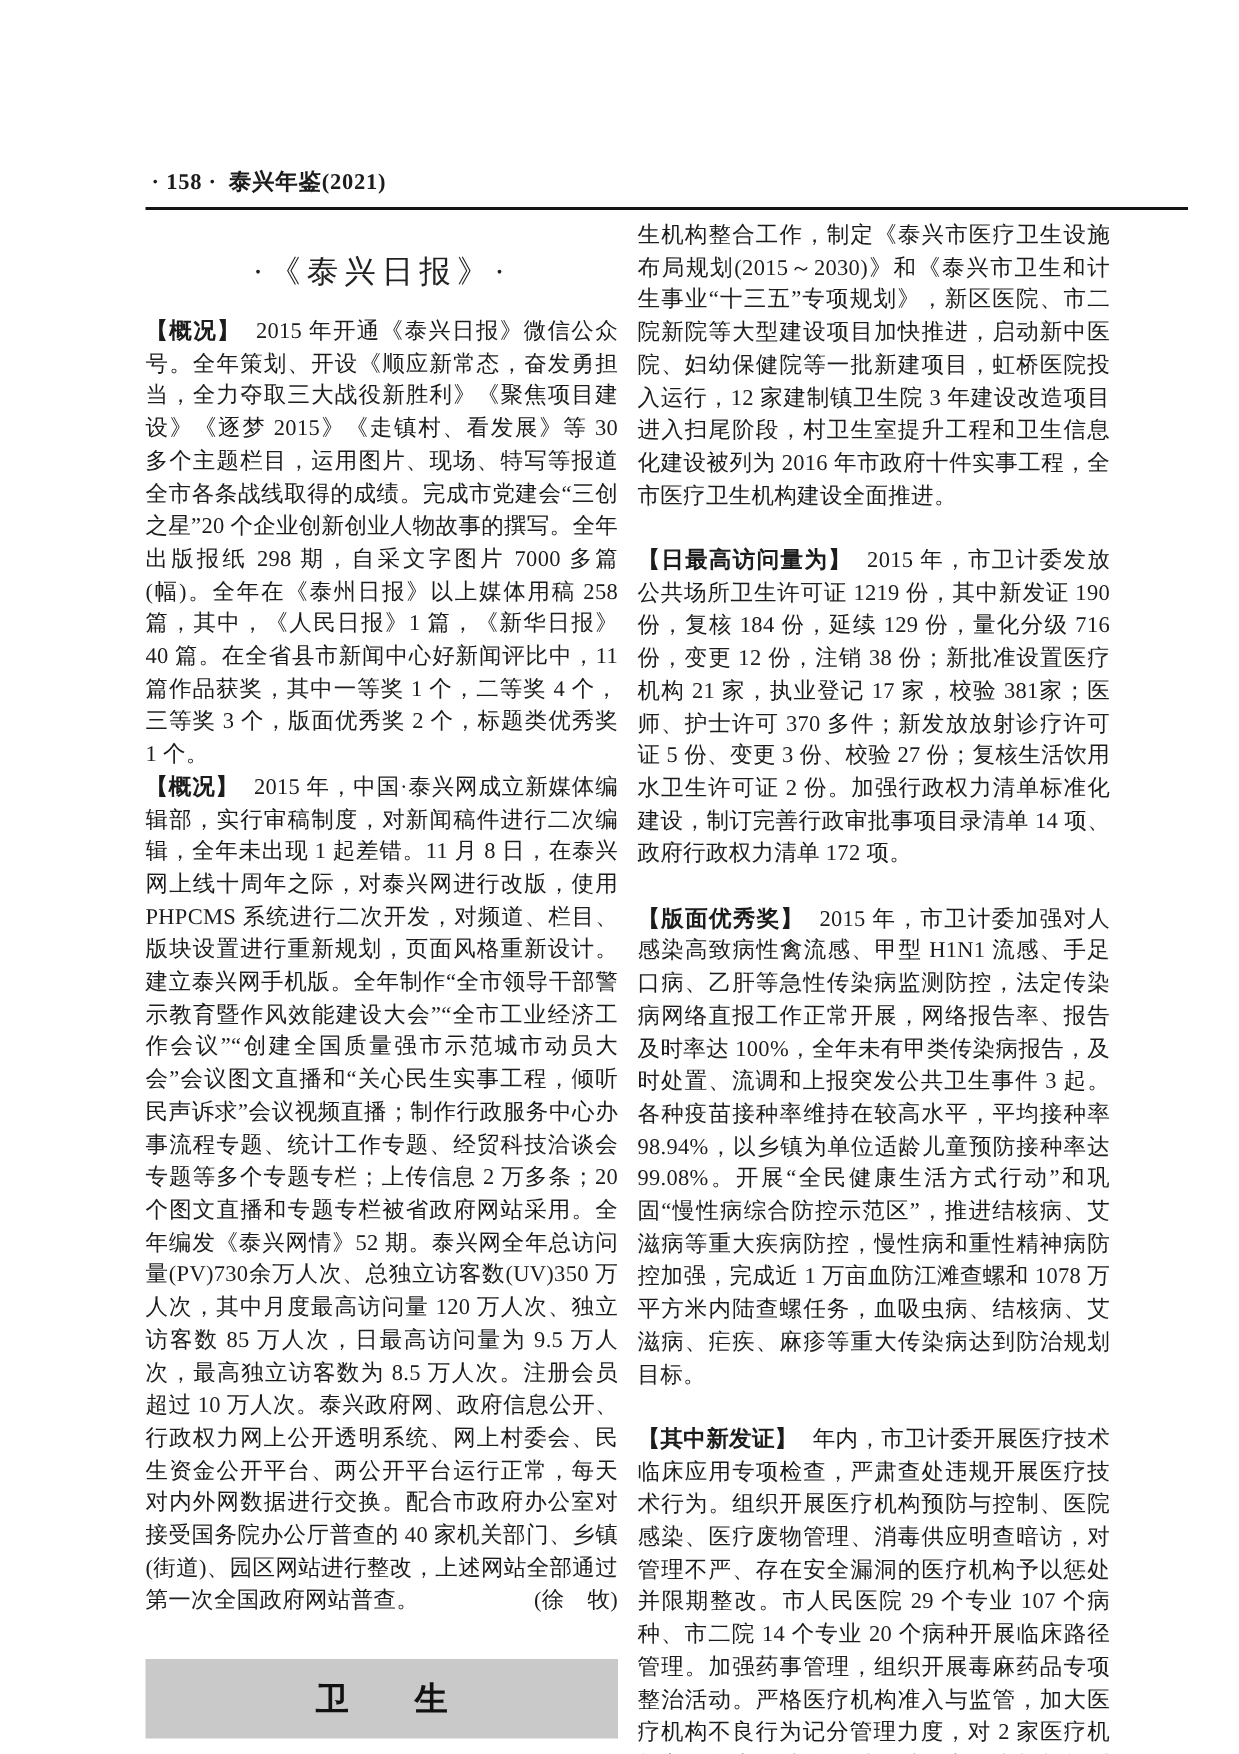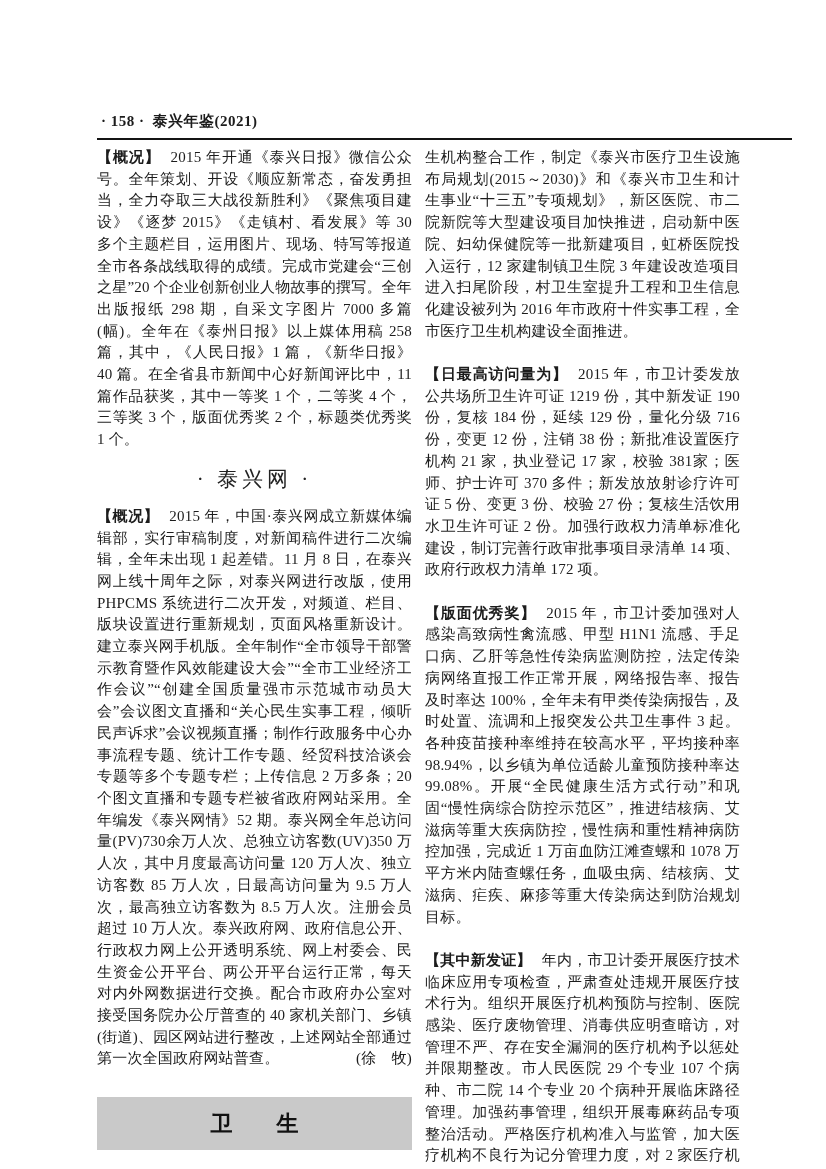--- a/index.html
+++ b/index.html
@@ -79,26 +79,26 @@
     <span>· 158 ·</span>
     <span>泰兴年鉴(2021)</span>
   </div>
 
   <hr class="header-rule">
 
   <div class="columns">
 
     <div class="column">
 
+      <h2 class="section-heading heading-first">·《泰兴日报》·</h2>
 
       <p class="para">
         <span class="label">【概况】</span><span>2015 年开通《泰兴日报》微信公众号。全年策划、开设《顺应新常态，奋发勇担当，全力夺取三大战役新胜利》《聚焦项目建设》《逐梦 2015》《走镇村、看发展》等 30 多个主题栏目，运用图片、现场、特写等报道全市各条战线取得的成绩。完成市党建会“三创之星”20 个企业创新创业人物故事的撰写。全年出版报纸 298 期，自采文字图片 7000 多篇(幅)。全年在《泰州日报》以上媒体用稿 258 篇，其中，《人民日报》1 篇，《新华日报》40 篇。在全省县市新闻中心好新闻评比中，11 篇作品获奖，其中一等奖 1 个，二等奖 4 个，三等奖 3 个，版面优秀奖 2 个，标题类优秀奖 1 个。</span>
       </p>
 
-      <h2 class="section-heading heading-second">· 泰兴网 ·</h2>
 
       <p class="para">
         <span class="label">【概况】</span><span>2015 年，中国·泰兴网成立新媒体编辑部，实行审稿制度，对新闻稿件进行二次编辑，全年未出现 1 起差错。11 月 8 日，在泰兴网上线十周年之际，对泰兴网进行改版，使用 PHPCMS 系统进行二次开发，对频道、栏目、版块设置进行重新规划，页面风格重新设计。建立泰兴网手机版。全年制作“全市领导干部警示教育暨作风效能建设大会”“全市工业经济工作会议”“创建全国质量强市示范城市动员大会”会议图文直播和“关心民生实事工程，倾听民声诉求”会议视频直播；制作行政服务中心办事流程专题、统计工作专题、经贸科技洽谈会专题等多个专题专栏；上传信息 2 万多条；20 个图文直播和专题专栏被省政府网站采用。全年编发《泰兴网情》52 期。泰兴网全年总访问量(PV)730余万人次、总独立访客数(UV)350 万人次，其中月度最高访问量 120 万人次、独立访客数 85 万人次，日最高访问量为 9.5 万人次，最高独立访客数为 8.5 万人次。注册会员超过 10 万人次。泰兴政府网、政府信息公开、行政权力网上公开透明系统、网上村委会、民生资金公开平台、两公开平台运行正常，每天对内外网数据进行交换。配合市政府办公室对接受国务院办公厅普查的 40 家机关部门、乡镇(街道)、园区网站进行整改，上述网站全部通过第一次全国政府网站普查。</span><span class="attribution">(徐　牧)</span>
       </p>
 
       <div class="banner">卫　　生</div>
 
     </div>
 
     <div class="column">

